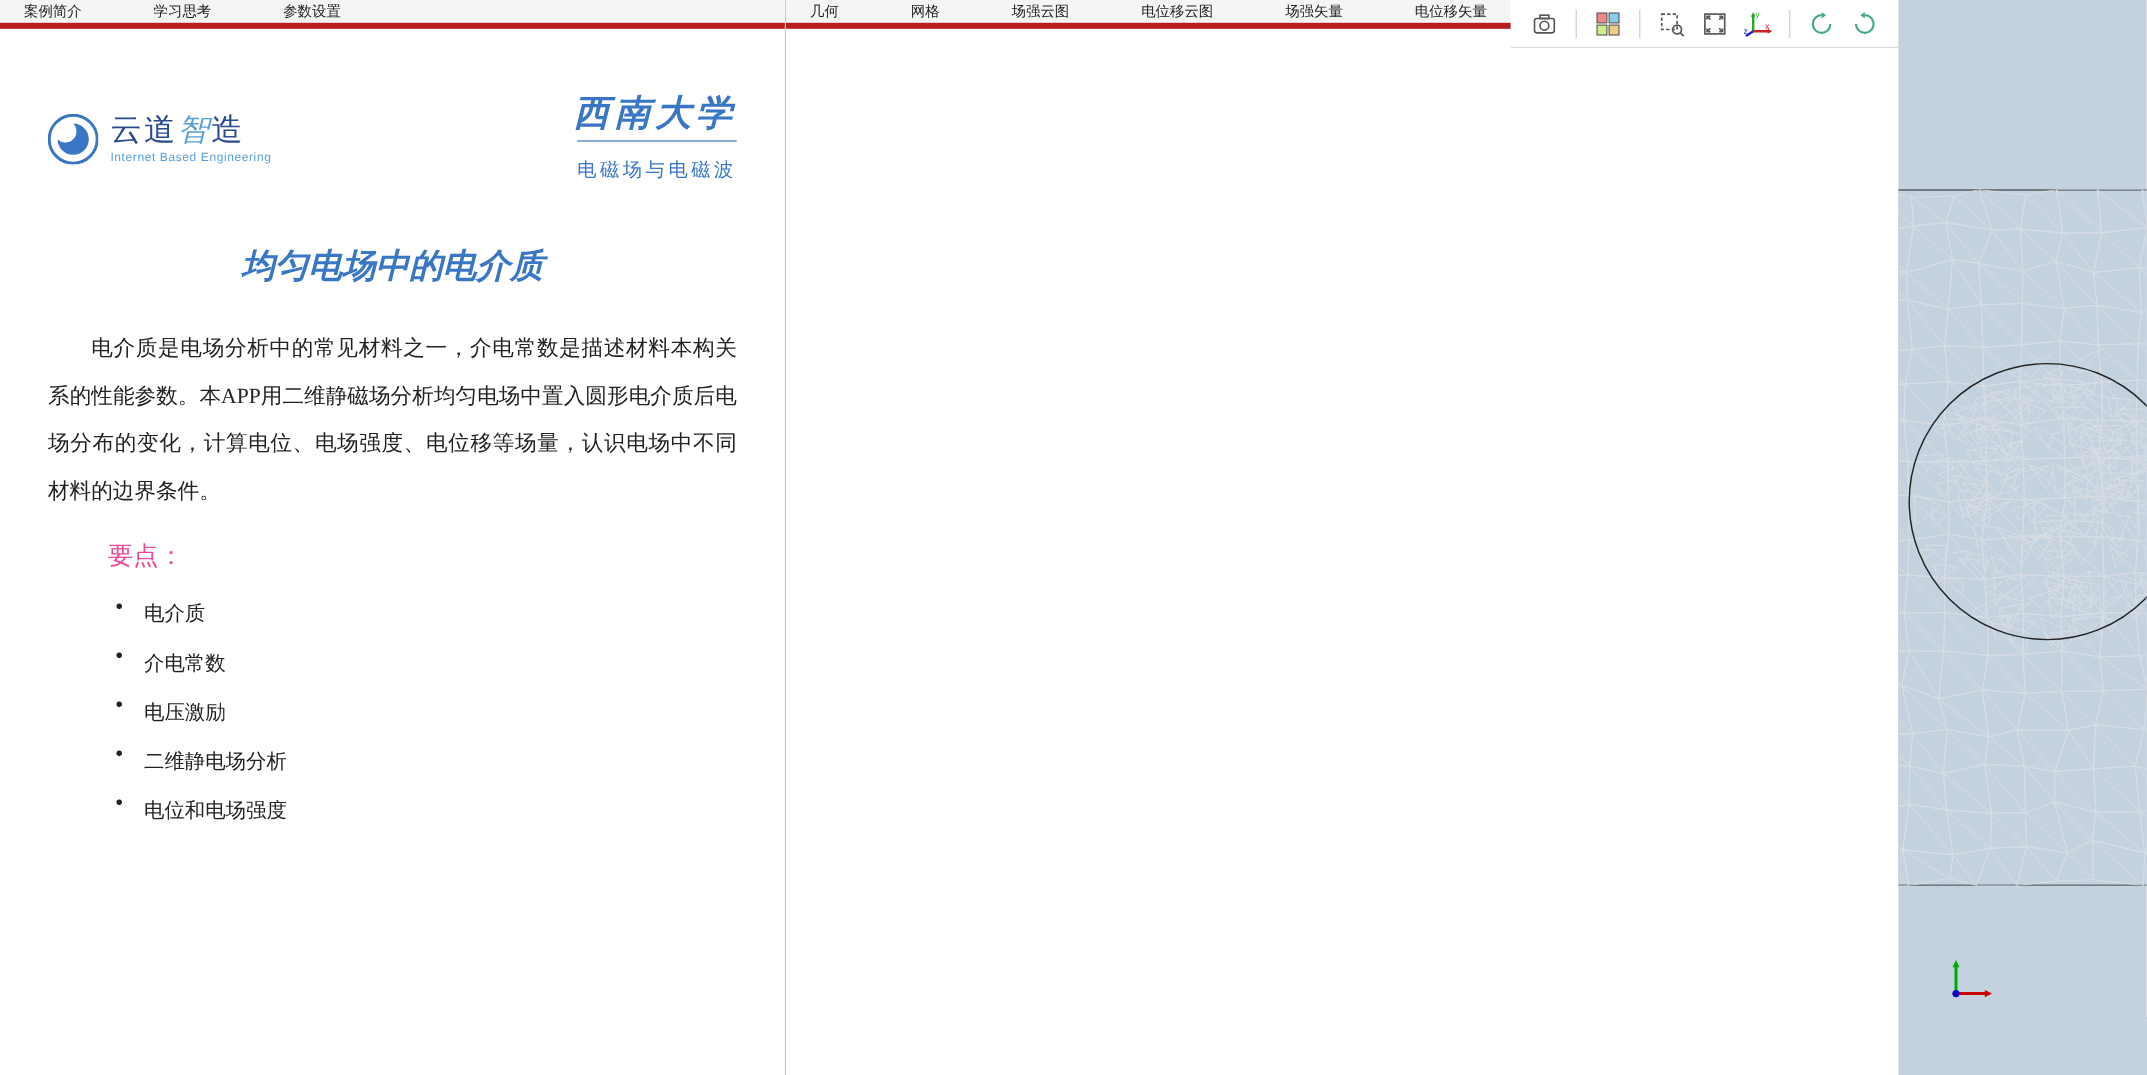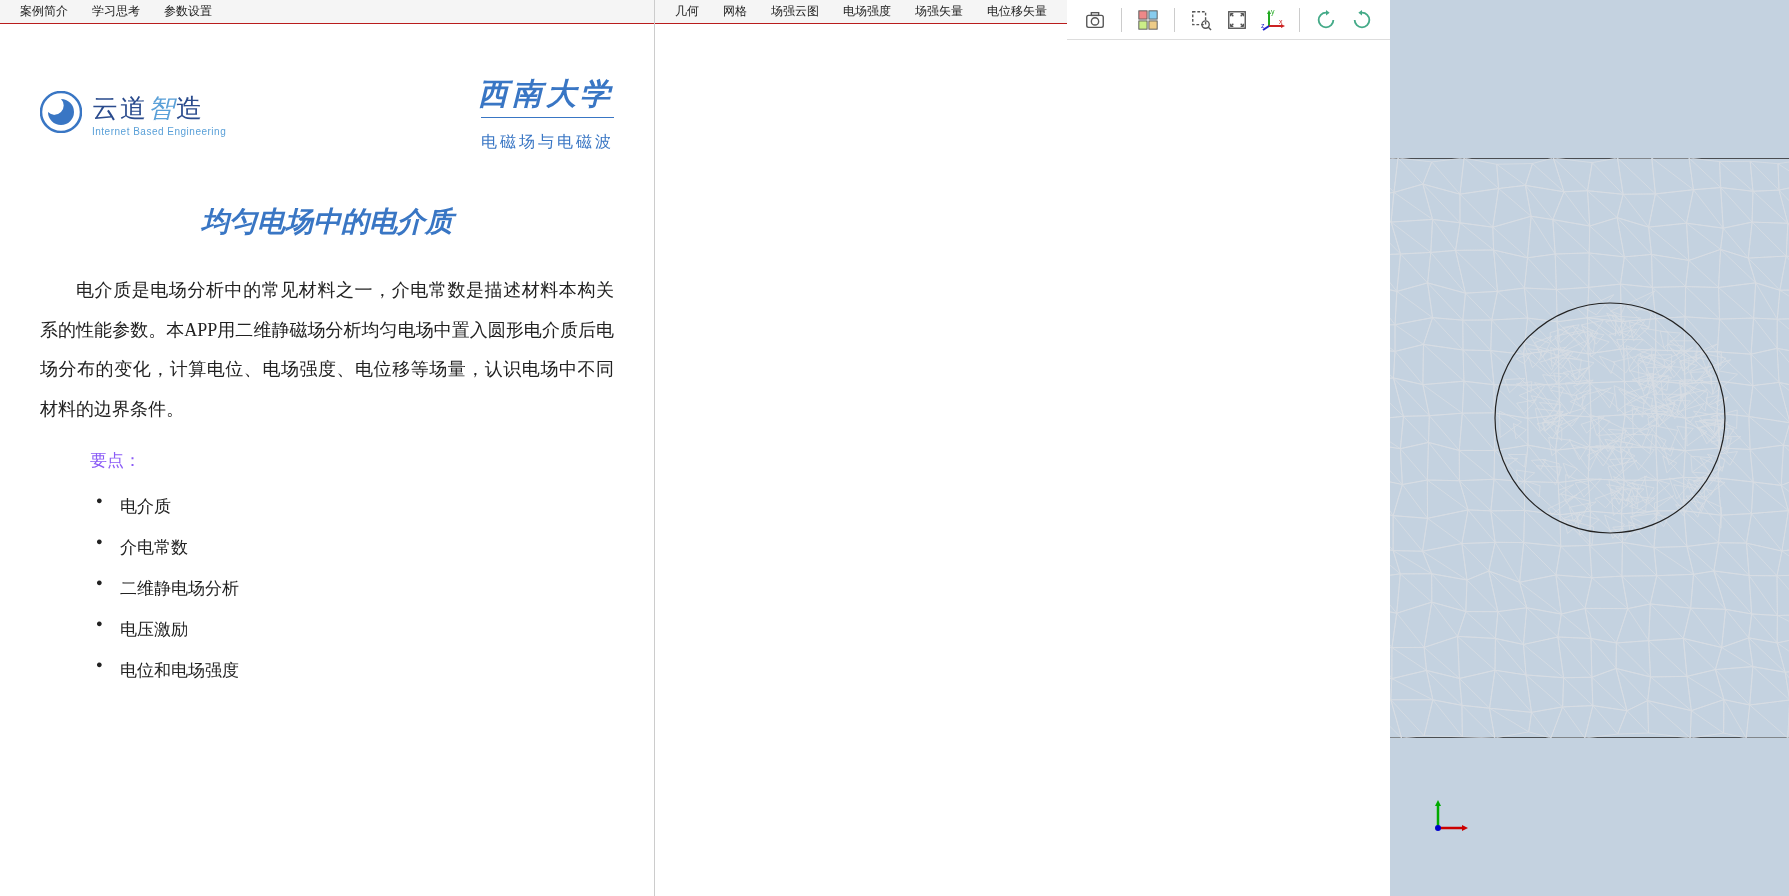--- a/index.html
+++ b/index.html
@@ -23,25 +23,26 @@
     }
     .right-panel {
       flex: 1;
       height: 100%;
       display: flex;
       flex-direction: row;
     }
     .menu-bar {
       height: 24px;
       background: #f5f5f5;
-      border-bottom: 1px solid #b91c1c;
+      border-bottom: 5px solid #b91c1c;
       display: flex;
       align-items: center;
       padding: 0 8px;
       font-size: 12px;
+      gap: 36px;
     }
     .menu-item {
       padding: 0 12px;
       cursor: pointer;
       color: #222;
     }
     .toolbar {
       height: 40px;
       background: #fff;
       border-bottom: 1px solid #ddd;
@@ -72,21 +73,21 @@
       overflow: hidden;
     }
     .logos {
       display: flex;
       justify-content: space-between;
       align-items: center;
       padding: 50px 40px 30px 40px;
     }
     .logo-left {
       display: flex;
-      align-items: flex-start;
+      align-items: flex-end;
       gap: 10px;
     }
     .logo-left-text {
       display: flex;
       flex-direction: column;
     }
     .logo-left-main {
       font-size: 26px;
       font-weight: 500;
       color: #2a4b8d;
@@ -132,22 +133,22 @@
     }
     .paragraph {
       font-size: 18px;
       line-height: 2.2;
       color: #222;
       text-indent: 2em;
       font-family: "SimSun", serif;
       text-align: justify;
     }
     .points-title {
-      font-size: 17px;
-      color: #8b5cf6;
+      font-size: 21px;
+      color: #ec4899;
       margin: 20px 0 15px 50px;
       font-family: Liberation Sans, sans-serif;
       font-weight: 500;
     }
     .points-list {
       list-style: none;
       padding-left: 80px;
     }
     .points-list li {
       font-size: 17px;
@@ -210,33 +211,33 @@
     </div>
   </div>
 
   <div class="content">
     <h1 class="title">均匀电场中的电介质</h1>
     <p class="paragraph">电介质是电场分析中的常见材料之一，介电常数是描述材料本构关系的性能参数。本APP用二维静磁场分析均匀电场中置入圆形电介质后电场分布的变化，计算电位、电场强度、电位移等场量，认识电场中不同材料的边界条件。</p>
     <div class="points-title">要点：</div>
     <ul class="points-list">
       <li>电介质</li>
       <li>介电常数</li>
+      <li>电压激励</li>
       <li>二维静电场分析</li>
-      <li>电压激励</li>
       <li>电位和电场强度</li>
     </ul>
   </div>
 </div>
 
 <div class="right-panel">
   <div class="menu-bar">
     <div class="menu-item">几何</div>
     <div class="menu-item">网格</div>
     <div class="menu-item">场强云图</div>
-    <div class="menu-item">电场强度</div>
+    <div class="menu-item">电位移云图</div>
     <div class="menu-item">场强矢量</div>
     <div class="menu-item">电位移矢量</div>
   </div>
 
   <div class="toolbar">
     <div class="tool-btn">
       <svg width="22" height="22" viewBox="0 0 24 24">
           <rect x="3" y="7" width="18" height="13" rx="2" fill="none" stroke="#555" stroke-width="1.5"></rect>
           <circle cx="12" cy="13.5" r="4" fill="none" stroke="#555" stroke-width="1.5"></circle>
           <rect x="8" y="4" width="8" height="3" fill="none" stroke="#555" stroke-width="1.5"></rect>

